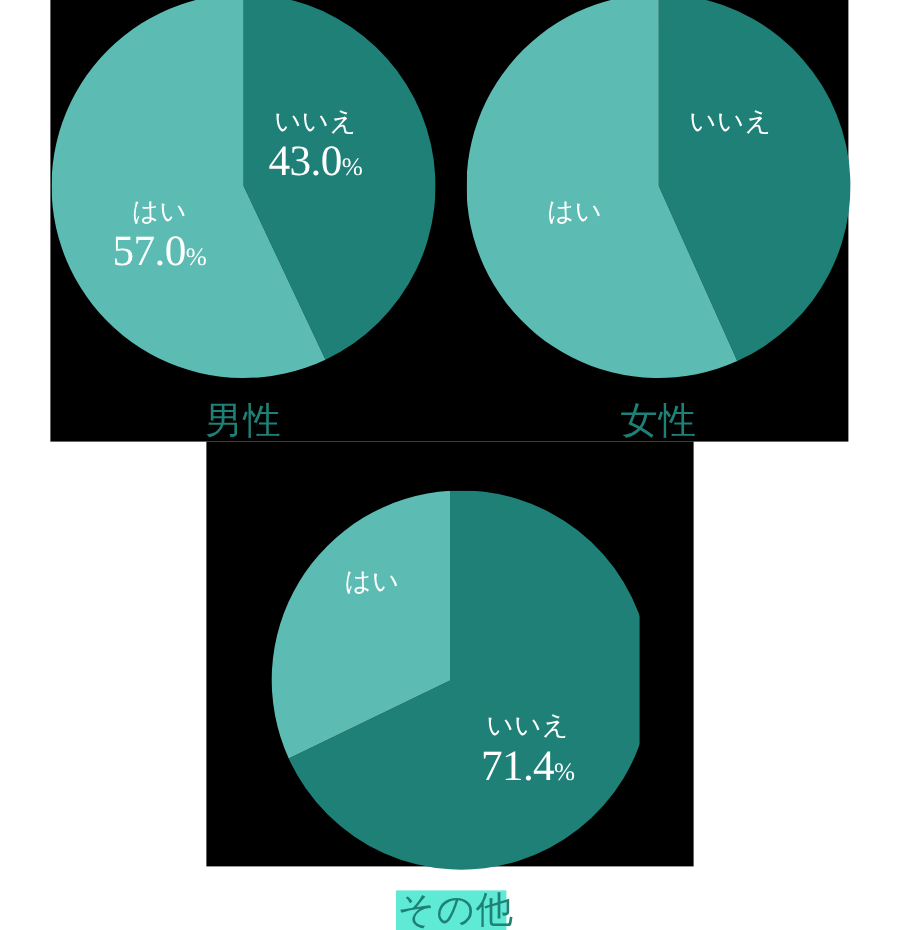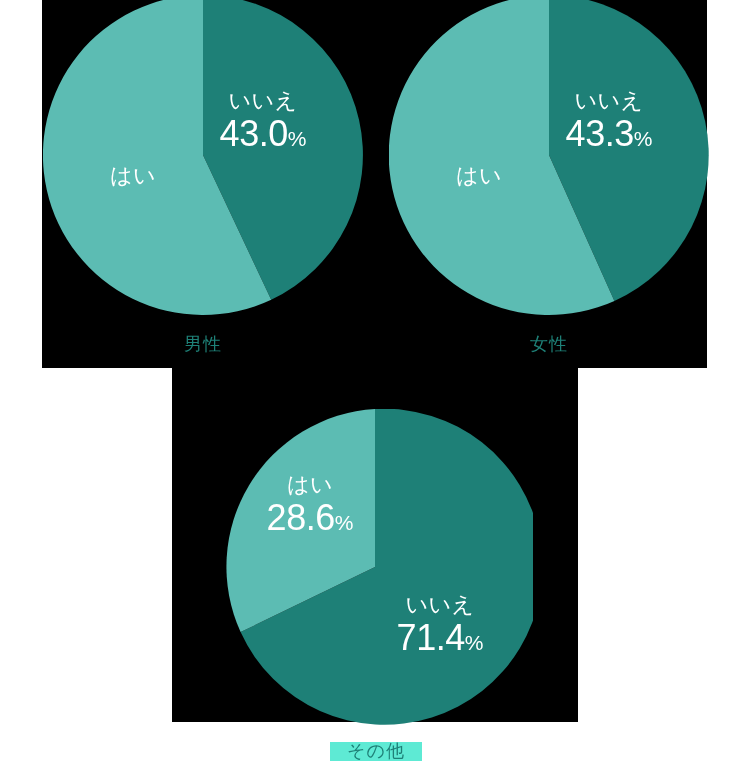--- a/index.html
+++ b/index.html
@@ -65,30 +65,31 @@
     font-size: 22px;
     letter-spacing: 0.5px;
     margin-bottom: 4px;
     font-weight: 400;
   }
   .slice-label .val {
     display: block;
     font-size: 36px;
     font-weight: 400;
     letter-spacing: -0.5px;
+    font-family: Liberation Serif, serif;
   }
   .slice-label .val .pct {
     font-size: 21px;
     letter-spacing: 0;
   }
 
   .chart-caption {
     position: absolute;
     color: #1E8077;
-    font-size: 18px;
+    font-size: 31px;
     line-height: 1.05;
     letter-spacing: 1px;
     text-align: center;
     white-space: nowrap;
   }
   .caption-other {
     background: #5eead4;
     padding: 0 1px;
   }
 </style>
@@ -108,56 +109,55 @@
       <path d="M160 160 L228.2 304.7 A160 160 0 1 1 160 0 Z" fill="#5CBCB3"></path>
     </svg>
 
     <div class="slice-label" style="left:150px; top:95px; width:140px;">
       <span class="cat">いいえ</span>
       <span class="val"><span>43.0</span><span class="pct">%</span></span>
     </div>
 
     <div class="slice-label" style="left:20px; top:170px; width:140px;">
       <span class="cat">はい</span>
+      <span class="val"><span>57.0</span><span class="pct">%</span></span>
     </div>
   </div>
 
   <div class="chart-caption" style="left:143px; top:335px; width:120px;">男性</div>
 
   <div class="pie-block" style="left:389px; top:-5px; width:320px; height:320px;">
     <svg class="pie-svg" width="320" height="320" viewBox="0 0 320 320">
 
       <path d="M160 160 L160 0 A160 160 0 0 1 225.4 305.9 Z" fill="#1E8077"></path>
 
       <path d="M160 160 L225.4 305.9 A160 160 0 1 1 160 0 Z" fill="#5CBCB3"></path>
     </svg>
 
     <div class="slice-label" style="left:150px; top:95px; width:140px;">
       <span class="cat">いいえ</span>
-      <span class="val"><span>43.3</span><span class="pct">%</span></span>
     </div>
 
     <div class="slice-label" style="left:20px; top:170px; width:140px;">
       <span class="cat">はい</span>
     </div>
   </div>
 
   <div class="chart-caption" style="left:489px; top:335px; width:120px;">女性</div>
 
   <div class="pie-block" style="left:217px; top:409px; width:316px; height:316px;">
     <svg class="pie-svg" width="316" height="316" viewBox="0 0 316 316">
 
       <path d="M158 158 L158 0 A158 158 0 1 1 23.6 223.1 Z" fill="#1E8077"></path>
 
       <path d="M158 158 L23.6 223.1 A158 158 0 0 1 158 0 Z" fill="#5CBCB3"></path>
     </svg>
 
     <div class="slice-label" style="left:18px; top:65px; width:150px;">
       <span class="cat">はい</span>
-      <span class="val"><span>28.6</span><span class="pct">%</span></span>
     </div>
 
     <div class="slice-label" style="left:148px; top:185px; width:150px;">
       <span class="cat">いいえ</span>
       <span class="val"><span>71.4</span><span class="pct">%</span></span>
     </div>
   </div>
 
   <div class="chart-caption caption-other" style="left:330px; top:742px; width:90px;">その他</div>
 

